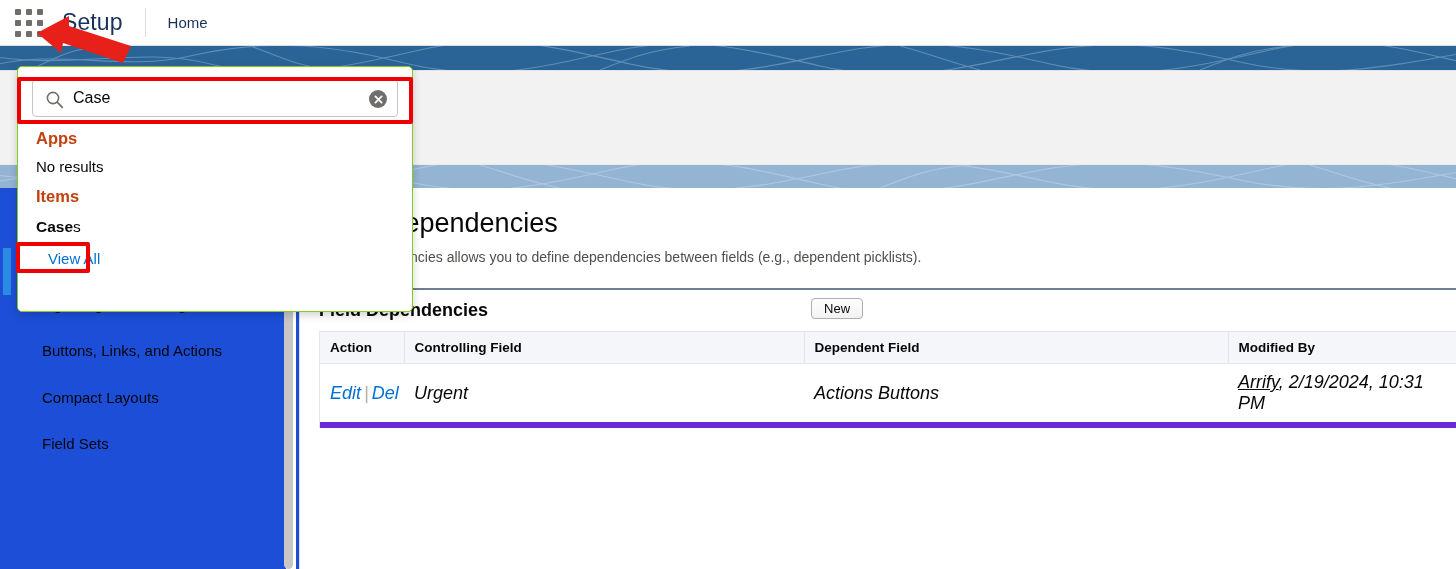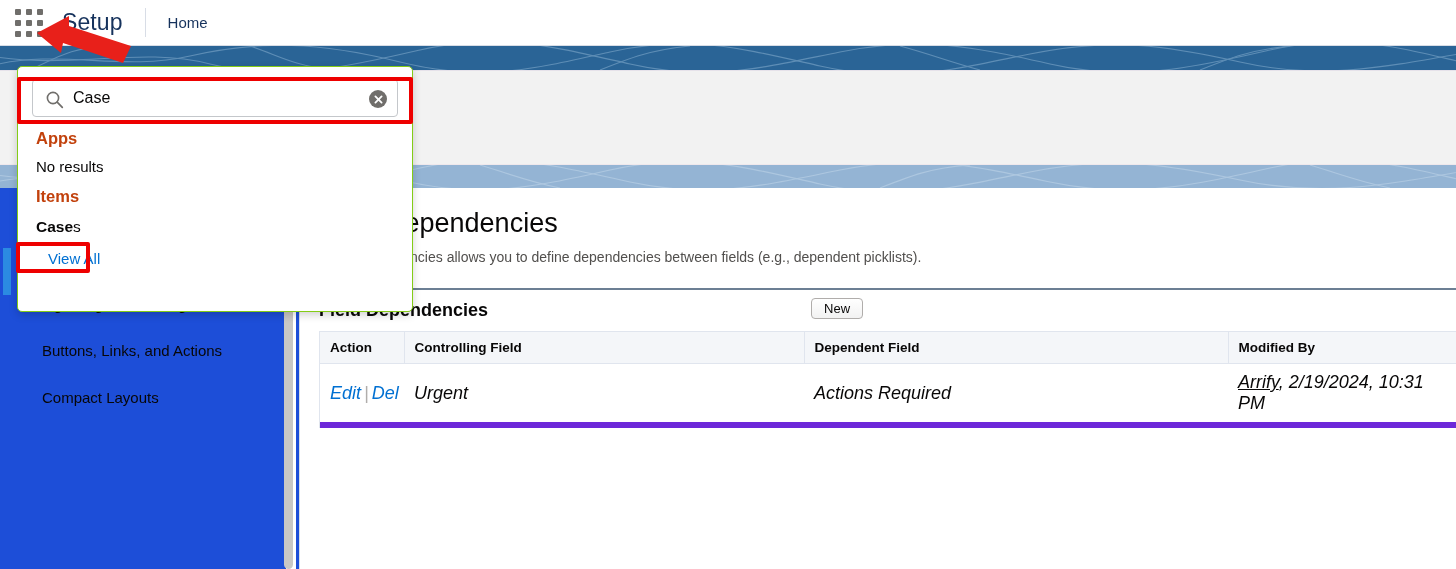--- a/index.html
+++ b/index.html
@@ -213,20 +213,23 @@
         <span>Case Close Page Layouts</span>
       </div>
       <div class="side-item">
         <span>Lightning Record Pages</span>
       </div>
       <div class="side-item">
         <span>Buttons, Links, and Actions</span>
       </div>
       <div class="side-item">
         <span>Compact Layouts</span>
+      </div>
+      <div class="side-item">
+        <span>Field Sets</span>
       </div>
     </div>
     <div class="side-scroll-track">
       <div class="side-scroll-thumb"></div>
     </div>
   </div>
 
   <div class="main">
     <div class="page-head">
       <div class="page-title">Field Dependencies</div>
@@ -248,21 +251,21 @@
             <th class="col-dep">Dependent Field</th>
             <th>Modified By</th>
           </tr>
         </thead>
         <tbody>
           <tr>
             <td>
               <a class="lnk">Edit</a><span class="pipe">|</span><a class="lnk">Del</a>
             </td>
             <td>Urgent</td>
-            <td>Actions Required</td>
+            <td>Actions Buttons</td>
             <td>
               <span class="lnk-u">Arrify</span><span>, 2/19/2024, 10:31 PM</span>
             </td>
           </tr>
         </tbody>
       </table>
     </div>
   </div>
 
   <div class="pop-caret"></div>

